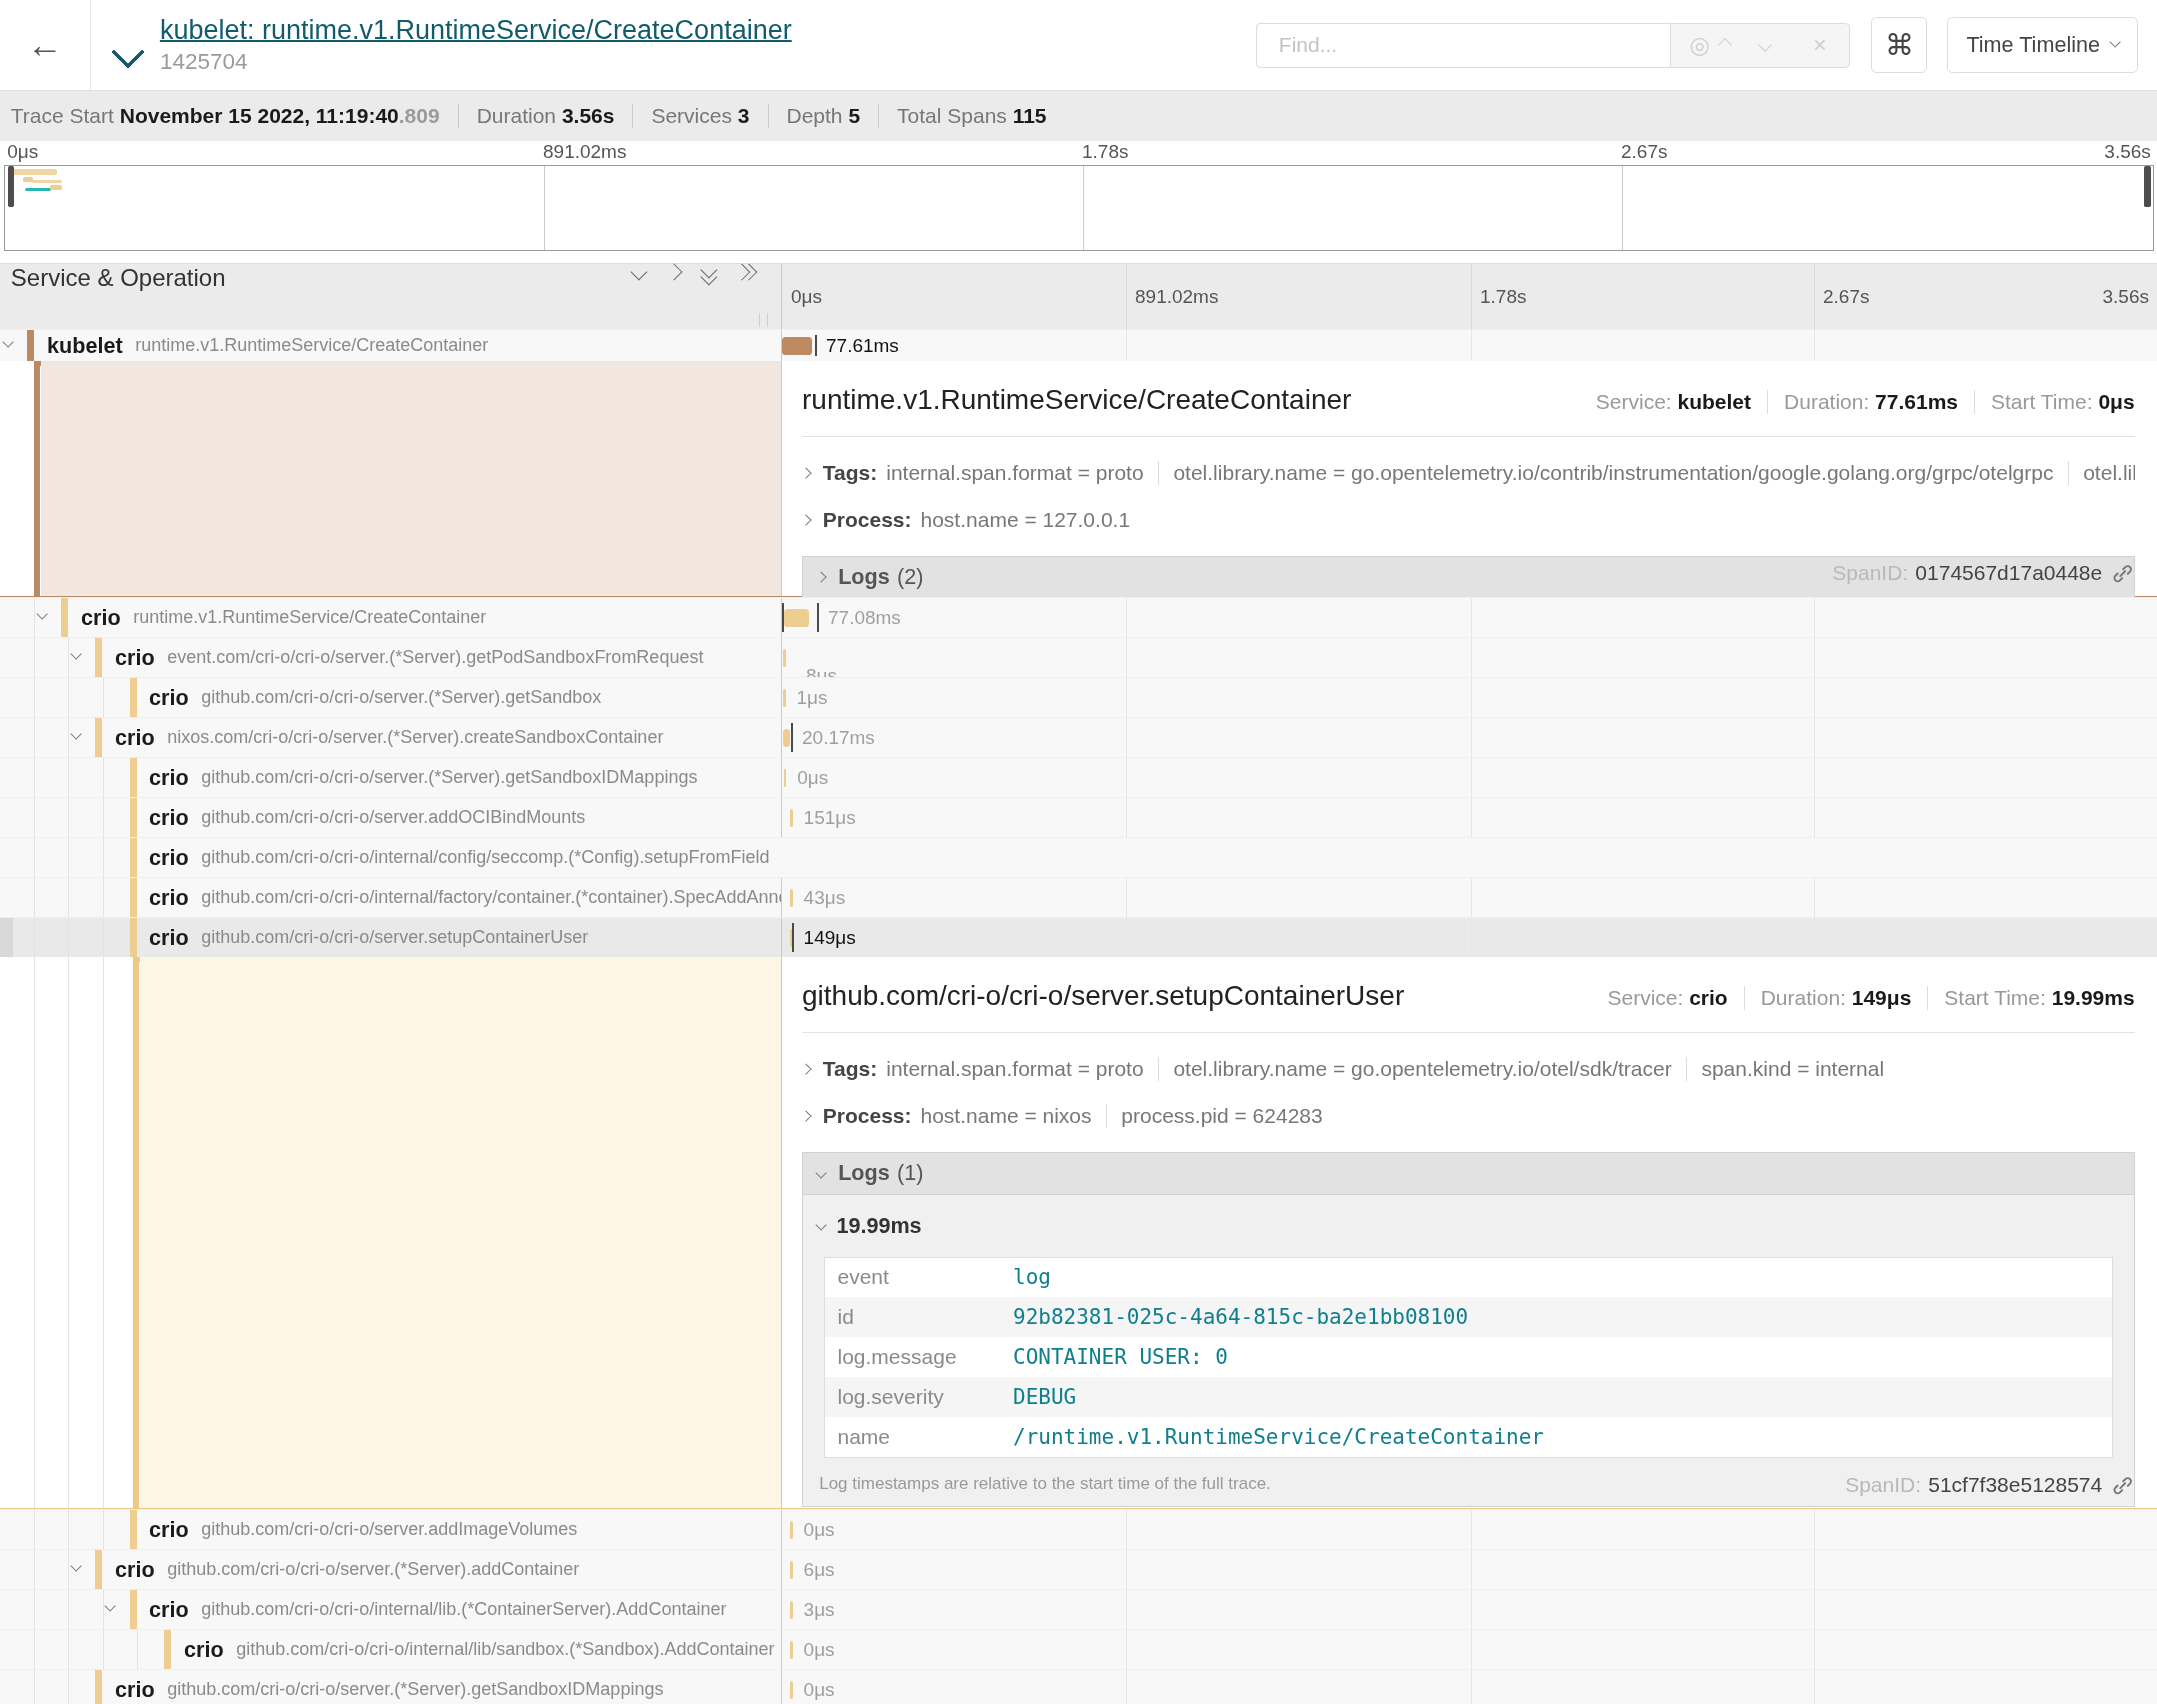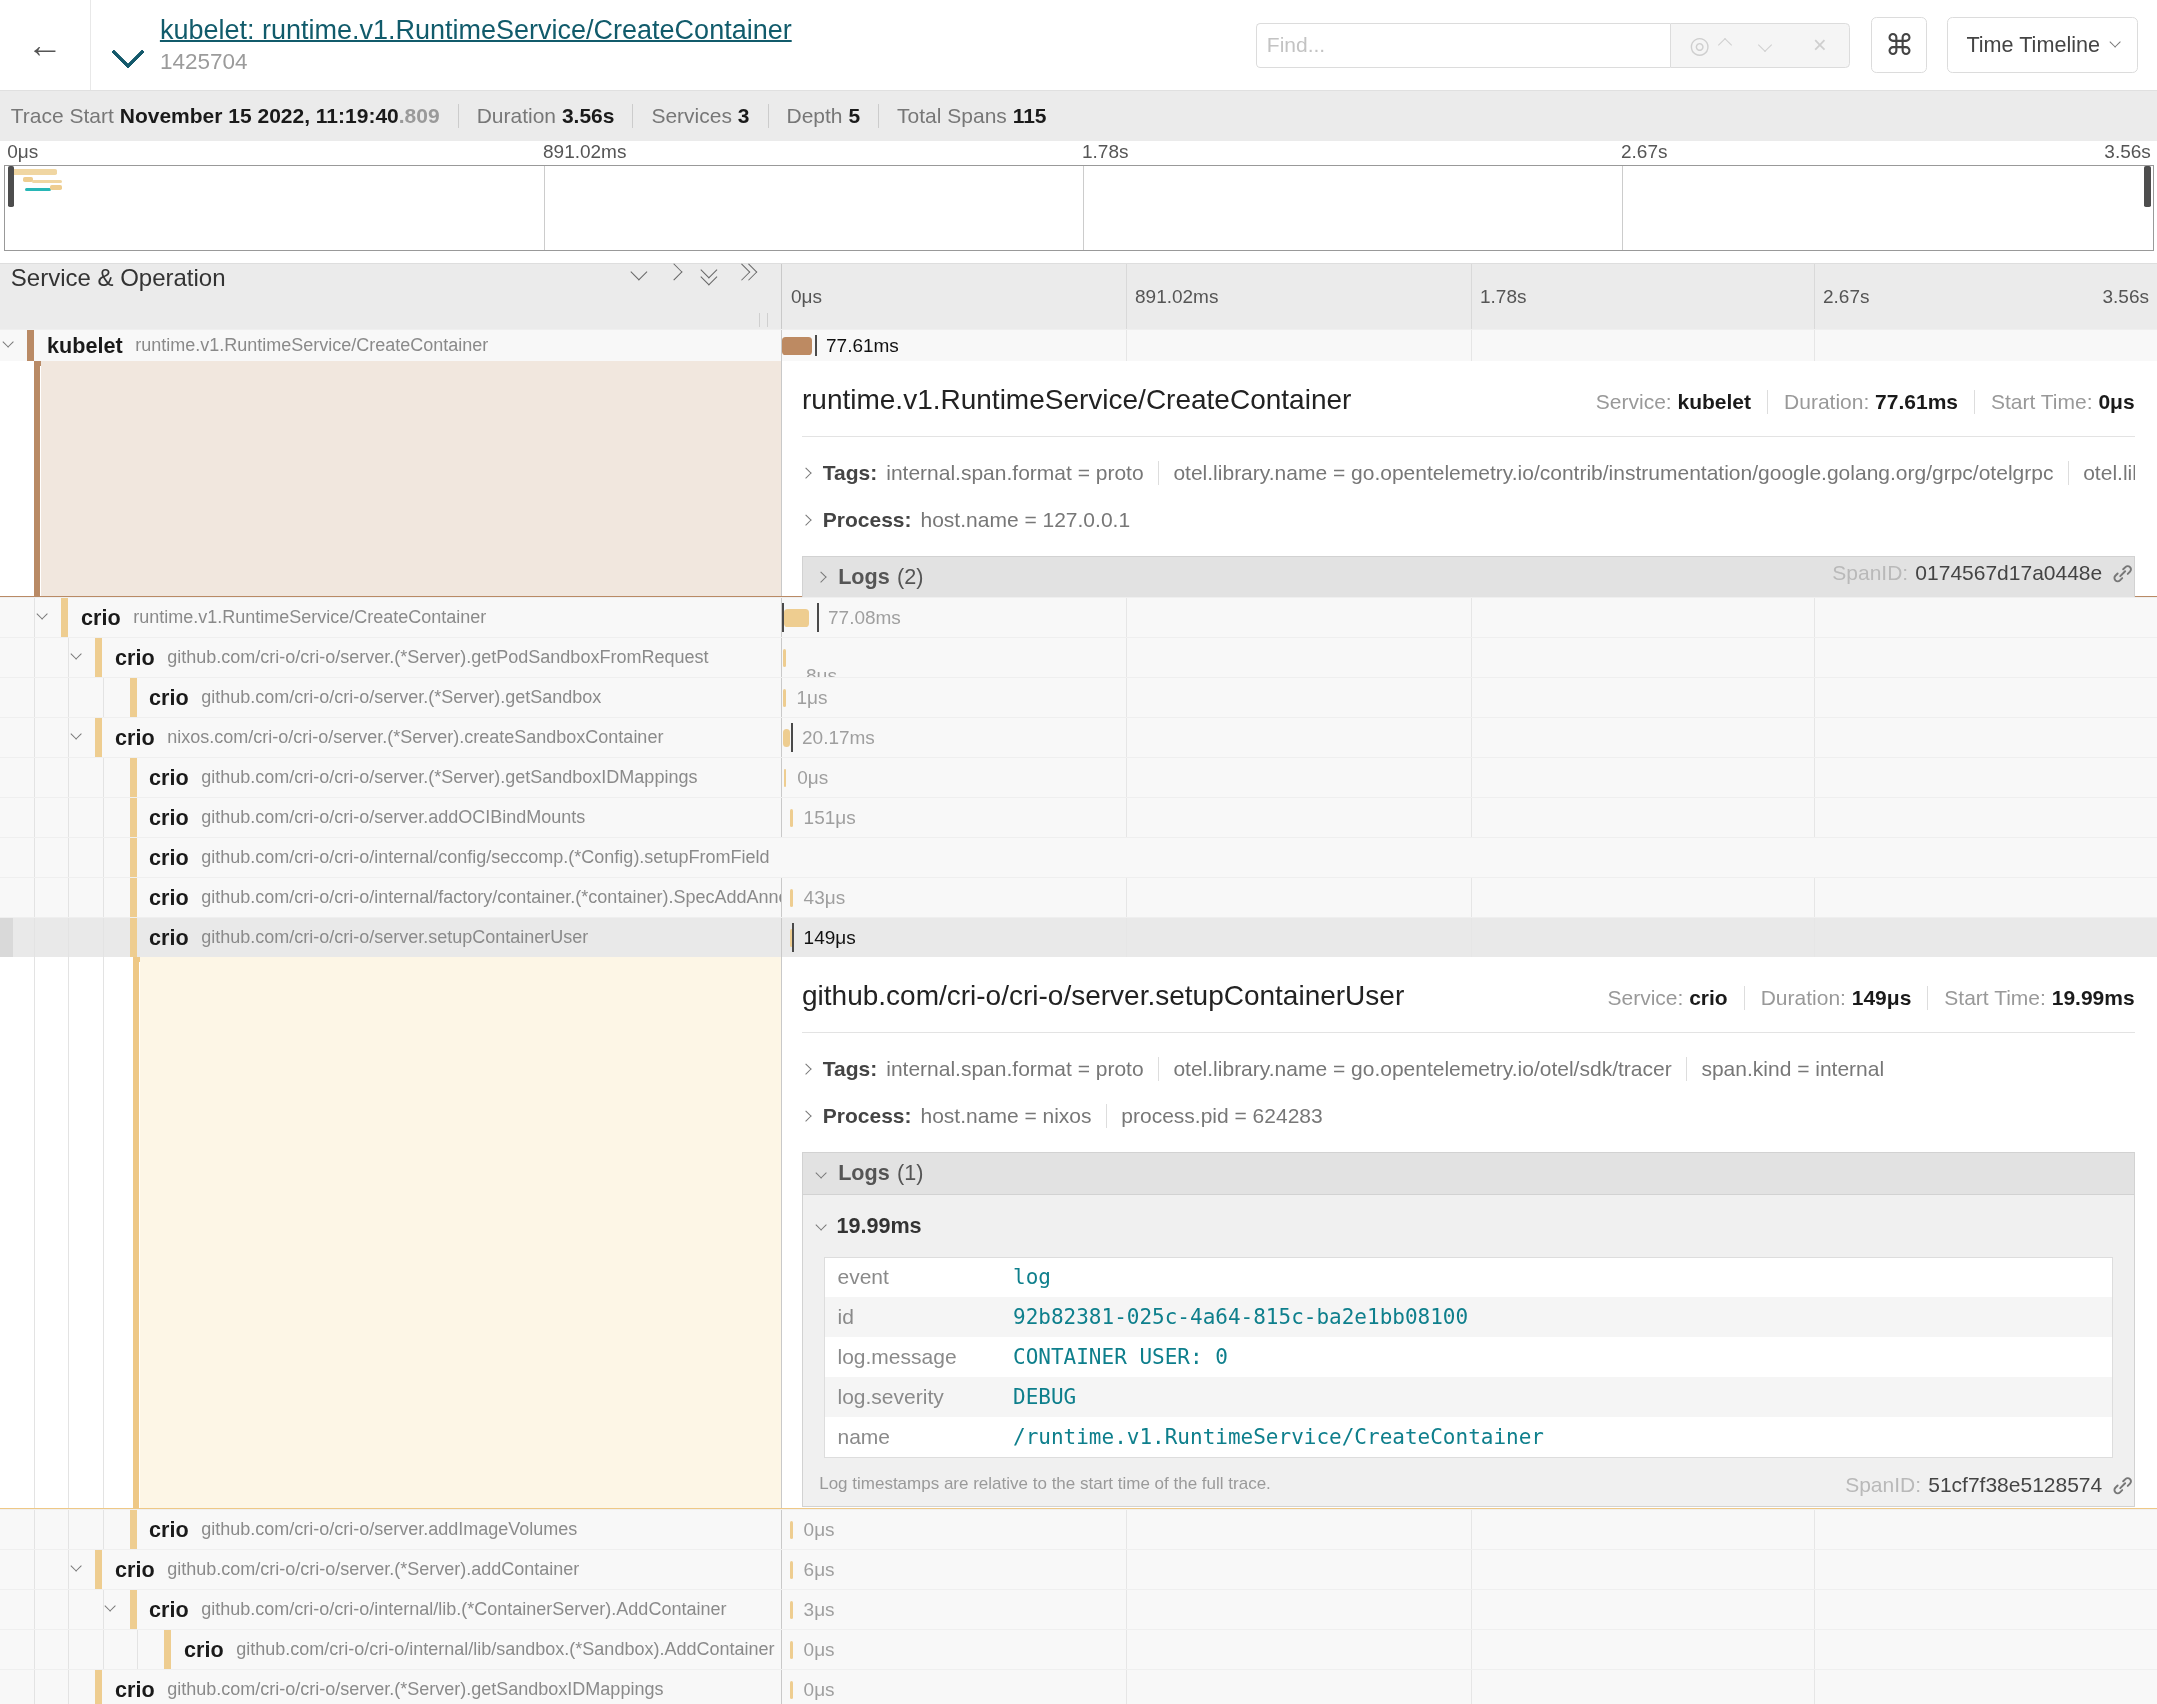--- a/index.html
+++ b/index.html
@@ -22,21 +22,21 @@
   
   .topbar { position:relative; height:90px; background:#fff; display:flex; align-items:center; }
   .back-btn { background:none; border:none; font-size:36px; color:#555; width:90px; height:90px; cursor:pointer; }
   .topbar-sep { width:0.9px; align-self:stretch; background:#e8e8e8; }
   .collapse-all { margin:16px 0 0 25px; background:none; border:none; cursor:pointer; }
   .title-block { margin-left:20px; }
   .trace-title { font-size:27px; color:#115b6b; text-decoration:underline; text-decoration-thickness:1.8px; font-weight:500; }
   .trace-id { font-size:22.5px; color:#9b9b9b; margin-top:3.6px; }
   .topbar-right { margin-left:auto; display:flex; align-items:center; padding-right:20px; }
   .find-wrap { display:flex; align-items:stretch; height:45px; }
-  .find-input { width:414px; border:0.9px solid #dcdcdc; border-right:none; border-radius:4.5px 0 0 4.5px; font-size:21px; padding:0 10px; color:#444; outline:none; font-family:inherit; }
+  .find-input { width:414px; border:0.9px solid #dcdcdc; border-right:none; border-radius:4.5px 0 0 4.5px; font-size:21px; padding:0 22px; color:#444; outline:none; font-family:inherit; }
   .find-input::placeholder { color:#c3c3c3; }
   .find-tools { display:flex; align-items:center; background:#f5f5f5; border:0.9px solid #dcdcdc; border-radius:0 4.5px 4.5px 0; padding:0 9px; }
   .find-tools .tool { width:40px; text-align:center; color:#cfcfcf; font-size:23.4px; cursor:pointer; }
   .find-tools .chev::before { border-color:#cfcfcf; }
   .cmd-btn { margin-left:21.6px; width:56px; height:56px; border:0.9px solid #dcdcdc; border-radius:5.4px; background:#fff; font-size:29px; color:#444; cursor:pointer; }
   .view-btn { margin-left:20px; height:56px; border:0.9px solid #dcdcdc; border-radius:5.4px; background:#fff; font-size:21.6px; color:#444; padding:0 18px; cursor:pointer; display:flex; align-items:center; gap:10.8px; }
   .view-btn .chev.tiny { margin-top:-5.4px; }
 
   
   .summary-bar { height:51px; background:#ebebeb; border-top:0.9px solid #e0e0e0; display:flex; align-items:center; padding-left:10.8px; font-size:21px; }
@@ -311,21 +311,21 @@
           </div>
   </div>
 
   <div class="span-row">
     <div class="row-left">
             <i class="guide" style="left: 68px;"></i>
             <i class="guide" style="left: 34px;"></i>
       <span class="chev down tiny row-chev" style="left: 72px;"></span>
       <span class="row-accent" style="left: 95px; background: rgb(238, 205, 144);"></span>
       <span class="svc" style="margin-left: 115px;">crio</span>
-      <span class="op">github.com/cri-o/cri-o/server.(*Server).getPodSandboxFromRequest</span>
+      <span class="op">event.com/cri-o/cri-o/server.(*Server).getPodSandboxFromRequest</span>
     </div>
     <div class="row-timeline">
       <i class="grid" style="left:344px"></i>
       <i class="grid" style="left:689px"></i>
       <i class="grid" style="left:1032px"></i>
       <span class="bar" style="left: 0.9px; width: 2.7px; background: rgb(238, 205, 144);"></span>
       <span class="dur" style="left: 24px; margin-top: 18px;">8μs</span>
     </div>
   </div>
 

